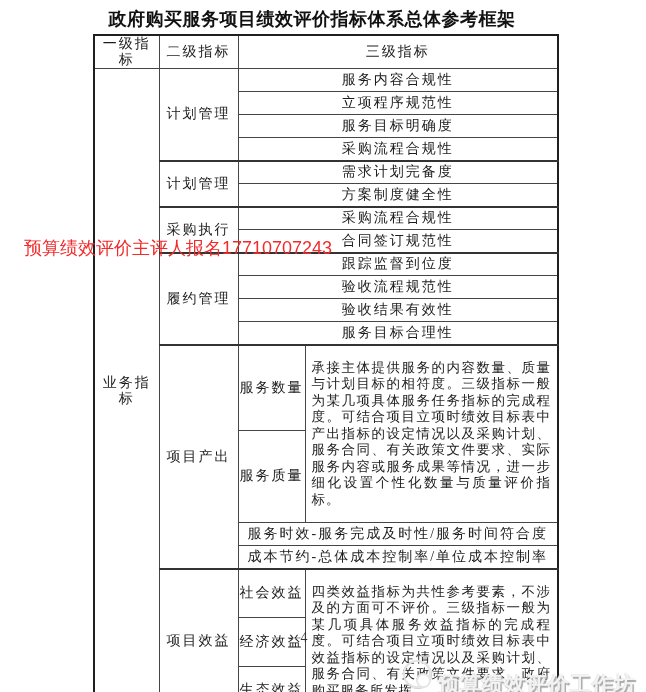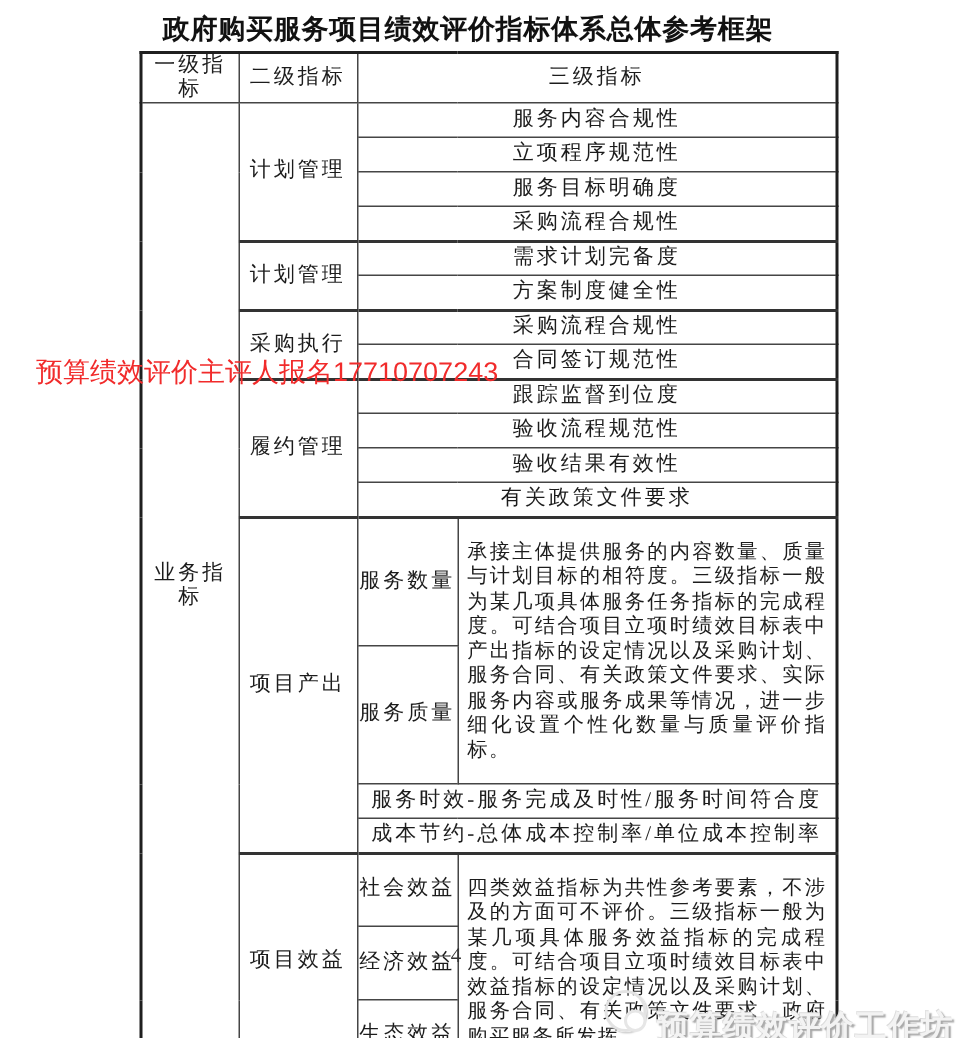--- a/index.html
+++ b/index.html
@@ -111,21 +111,21 @@
         <td rowspan="4">履约管理</td>
         <td colspan="2">跟踪监督到位度</td>
       </tr>
       <tr class="s">
           <td colspan="2">验收流程规范性</td>
         </tr>
       <tr class="s">
           <td colspan="2">验收结果有效性</td>
         </tr>
       <tr class="s">
-          <td colspan="2">有关政策文件要求</td>
+          <td colspan="2">服务目标合理性</td>
         </tr>
       <tr class="rq1 sect">
         <td rowspan="4">项目产出</td>
         <td>服务数量</td>
         <td rowspan="2" class="desc">承接主体提供服务的内容数量、质量与计划目标的相符度。三级指标一般为某几项具体服务任务指标的完成程度。可结合项目立项时绩效目标表中产出指标的设定情况以及采购计划、服务合同、有关政策文件要求、实际服务内容或服务成果等情况，进一步细化设置个性化数量与质量评价指标。</td>
       </tr>
       <tr class="rq2">
         <td>服务质量</td>
       </tr>
       <tr class="s">

